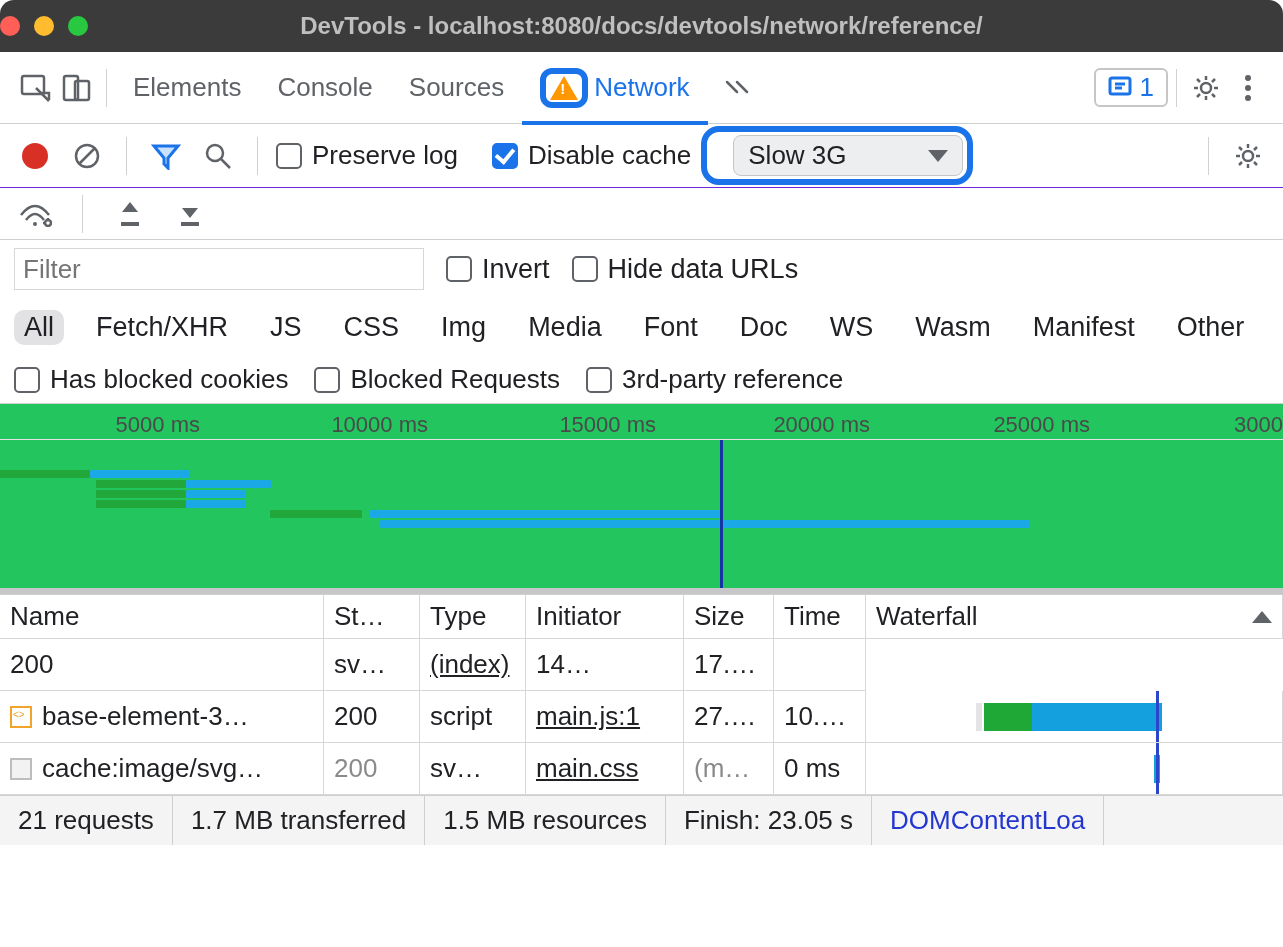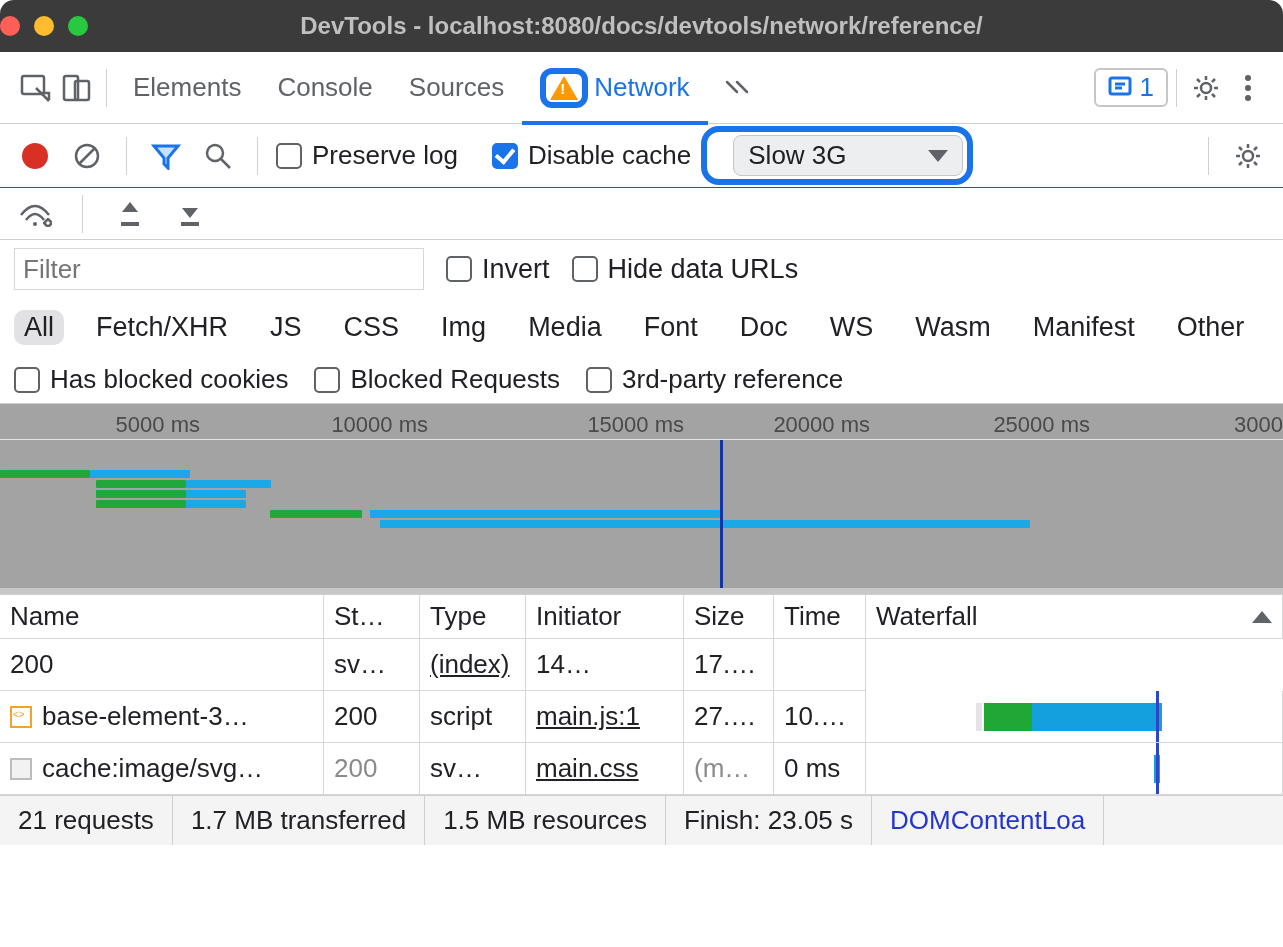--- a/index.html
+++ b/index.html
@@ -90,21 +90,21 @@
 
   
   .filter-row{height:58px;display:flex;align-items:center;padding:0 14px;gap:22px;}
   .filter-input{width:410px;height:42px;border:1px solid #d7d7d7;font-size:26px;color:#8a8a8a;padding:0 8px;background:#fff;}
   .type-row{height:58px;display:flex;align-items:center;padding:0 14px;gap:22px;font-size:27px;flex-wrap:nowrap;}
   .type-row .pill{padding:2px 10px;border-radius:10px;}
   .type-row .pill.active{background:#e2e2e4;}
   .extra-row{height:48px;display:flex;align-items:center;padding:0 14px;gap:26px;font-size:26px;border-bottom:1px solid #cfcfcf;}
 
   
-  .overview{height:190px;border-bottom:6px solid #c7c7c9;position:relative;background:#a3a3a3;}
+  .overview{height:190px;border-bottom:6px solid #c7c7c9;position:relative;background:#22c55e;}
   .ov-ticks{position:absolute;top:0;left:0;right:0;height:36px;border-bottom:1px solid #e4e4e4;}
   .ov-tick{position:absolute;top:8px;font-size:22px;color:#4a4a4a;transform:translateX(-100%);}
   .ov-body{position:absolute;top:36px;bottom:0;left:0;right:0;}
   .ov-bar{position:absolute;height:8px;border-radius:1px;}
   .ov-green{background:#22a73a;}
   .ov-blue{background:#1aa8e6;}
   .ov-mark{position:absolute;top:0;bottom:0;width:3px;background:#1434a4;}
 
   
   .netlog{border-top:1px solid #cfcfcf;}
@@ -327,21 +327,21 @@
   <label style="display:flex;align-items:center;gap:10px;">
     <span class="chk"></span>
     <span>3rd-party reference</span>
   </label>
 </div>
 
 <div class="overview">
   <div class="ov-ticks">
     <span class="ov-tick" style="left:200px">5000 ms</span>
     <span class="ov-tick" style="left:428px">10000 ms</span>
-    <span class="ov-tick" style="left:684px">15000 ms</span>
+    <span class="ov-tick" style="left:656px">15000 ms</span>
     <span class="ov-tick" style="left:870px">20000 ms</span>
     <span class="ov-tick" style="left:1090px">25000 ms</span>
     <span class="ov-tick" style="left:1283px">3000</span>
   </div>
   <div class="ov-body">
     <div class="ov-bar ov-green" style="left:0;top:30px;width:90px"></div>
     <div class="ov-bar ov-blue" style="left:90px;top:30px;width:100px"></div>
     <div class="ov-bar ov-green" style="left:96px;top:40px;width:90px"></div>
     <div class="ov-bar ov-blue" style="left:186px;top:40px;width:85px"></div>
     <div class="ov-bar ov-green" style="left:96px;top:50px;width:90px"></div>

